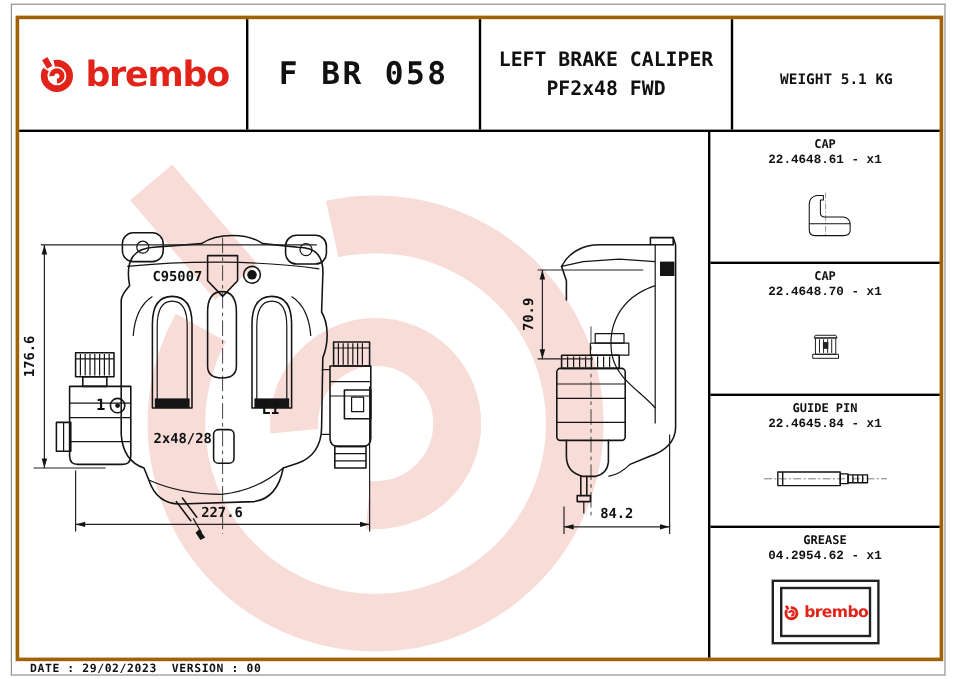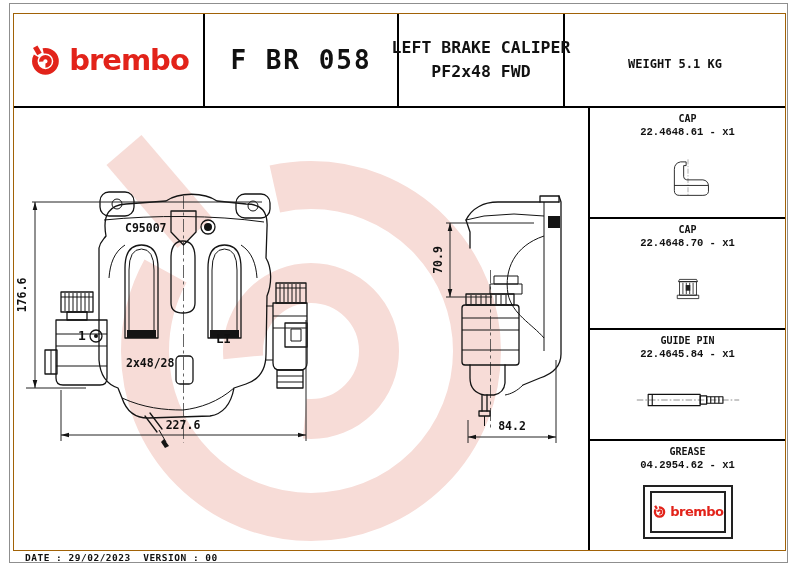--- a/index.html
+++ b/index.html
@@ -1,26 +1,26 @@
 <!DOCTYPE html>
 <html><head>
 <meta charset="utf-8">
 <style>
   html,body{margin:0;padding:0;background:#e8e8e8;}
   .page{position:relative;width:800px;height:566px;background:#ffffff;overflow:hidden;
         font-family:"DejaVu Sans Mono","Liberation Mono",monospace;color:#111;}
   .outer-frame{position:absolute;left:9px;top:3px;width:779px;height:560px;border:1px solid #8f8f8f;box-sizing:border-box;}
-  .main-box{position:absolute;left:13px;top:13px;width:773px;height:538px;border:1px solid #a16207;
+  .main-box{position:absolute;left:13px;top:13px;width:773px;height:538px;border:3px solid #a16207;
             box-sizing:border-box;display:flex;flex-direction:column;background:#fff;}
   
   .header{height:94px;min-height:94px;display:flex;border-bottom:2px solid #000;box-sizing:border-box;}
   .hcell{display:flex;flex-direction:column;align-items:center;justify-content:center;box-sizing:border-box;}
   .c1{width:191px;border-right:2px solid #000;flex-direction:row;gap:7px;}
   .c2{width:194px;border-right:2px solid #000;}
-  .c3{width:166px;border-right:2px solid #000;justify-content:center;}
+  .c3{width:210px;border-right:2px solid #000;justify-content:center;}
   .c4{flex:1;}
   .code-text{font-size:26px;font-weight:bold;letter-spacing:2px;}
   .title-text{font-size:16.5px;font-weight:bold;line-height:1.45;text-align:center;white-space:nowrap;}
   .pn-text{font-size:21px;font-weight:bold;}
   .weight-text{font-size:12px;font-weight:bold;margin-top:7px;}
   .wordmark{font-family:"DejaVu Sans","Liberation Sans",sans-serif;font-weight:bold;color:#e2231a;}
   .wordmark.lg{font-size:29px;letter-spacing:-1px;}
   .wordmark.sm{font-size:13px;letter-spacing:-0.5px;}
   
   .body-row{flex:1;display:flex;min-height:0;}

